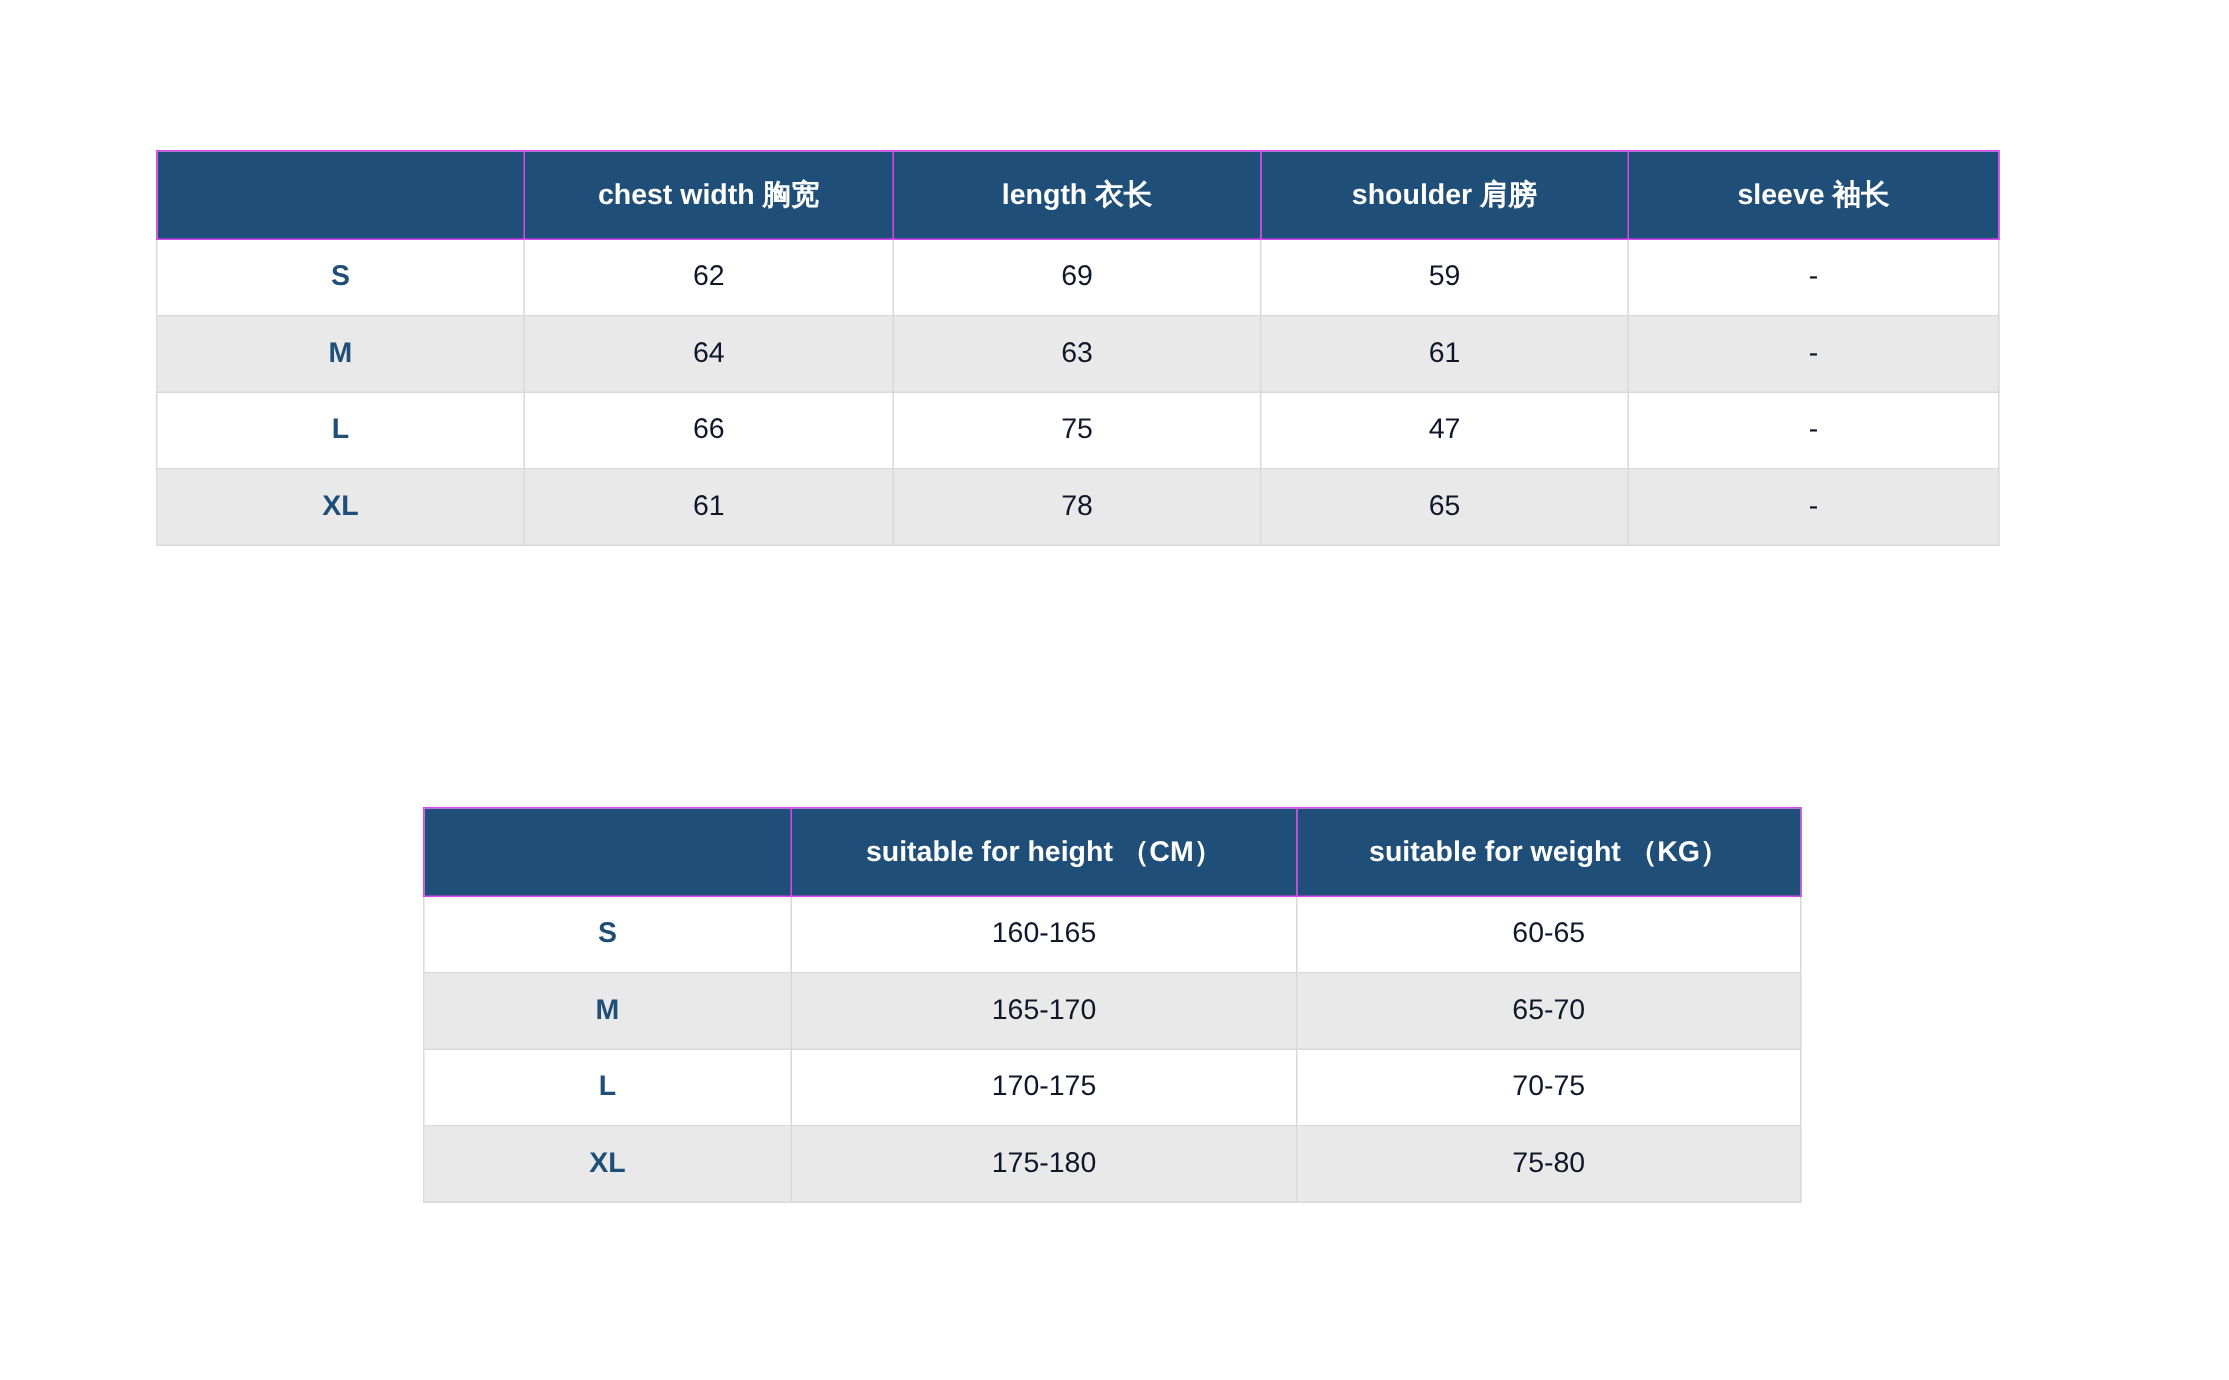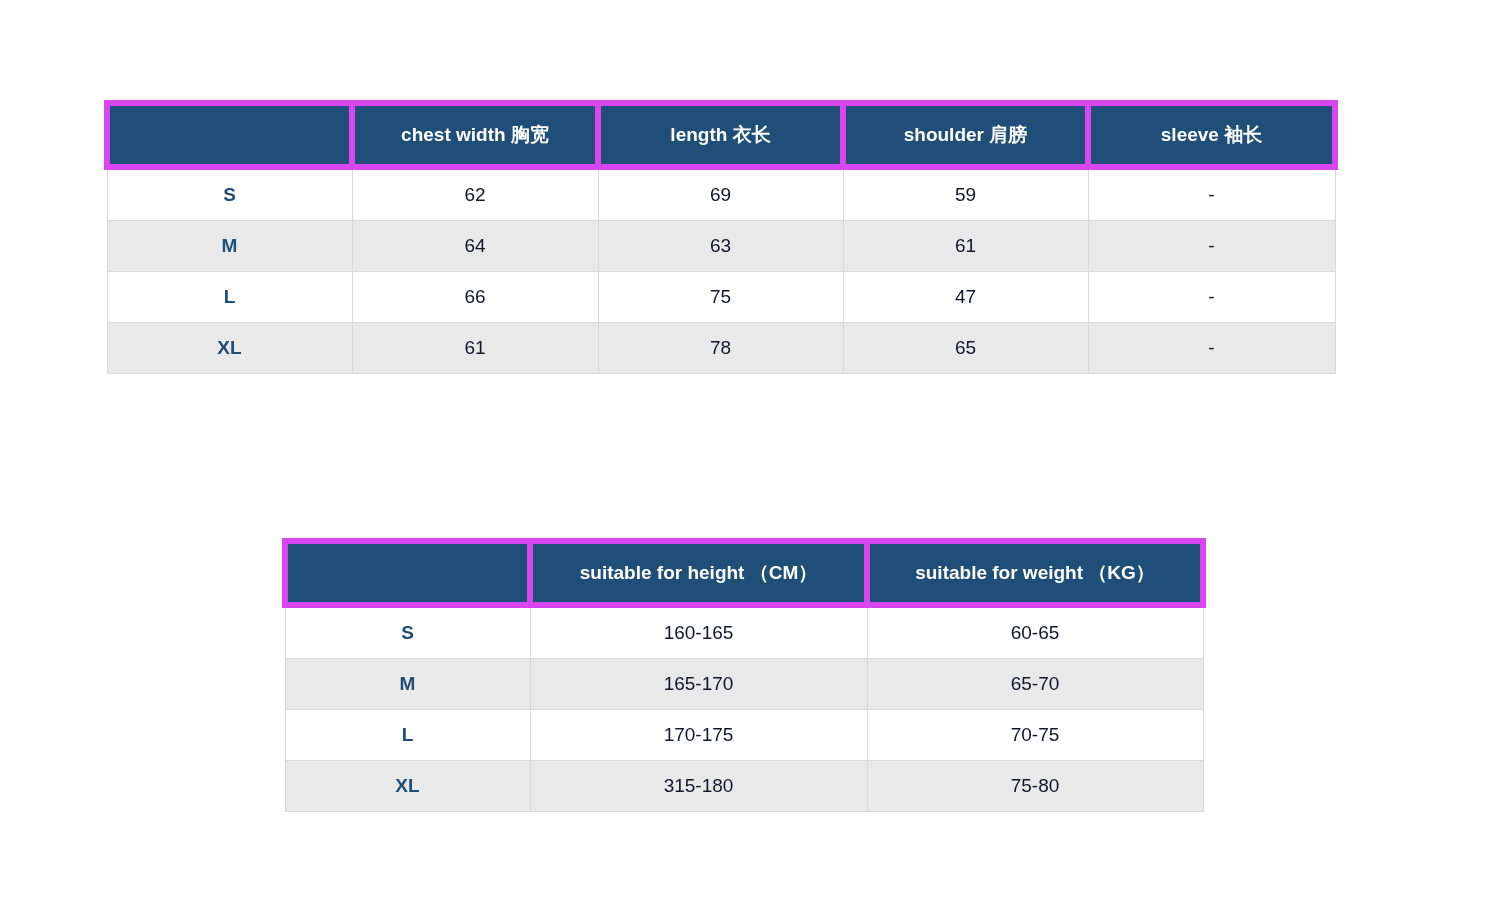--- a/index.html
+++ b/index.html
@@ -40,21 +40,21 @@
   table.size-table td {
     border: 1px solid #d9d9d9;
     text-align: center;
     vertical-align: middle;
   }
   table.size-table thead th {
     background: #1f4e79;
     color: #ffffff;
     font-size: 19px;
     font-weight: bold;
-    border: 6px solid #d946ef;
+    border: 1px solid #d946ef;
     height: 58px;
     padding: 0 6px;
   }
   table.size-table tbody td {
     height: 50px;
     font-size: 19px;
     color: #0f172a;
     background: #ffffff;
     padding: 0 6px;
   }
@@ -177,20 +177,20 @@
           <td>165-170</td>
           <td>65-70</td>
         </tr>
         <tr>
           <td class="size-label">L</td>
           <td>170-175</td>
           <td>70-75</td>
         </tr>
         <tr class="alt">
           <td class="size-label">XL</td>
-          <td>315-180</td>
+          <td>175-180</td>
           <td>75-80</td>
         </tr>
       </tbody>
     </table>
   </div>
 
 </div>
 
 </body></html>

